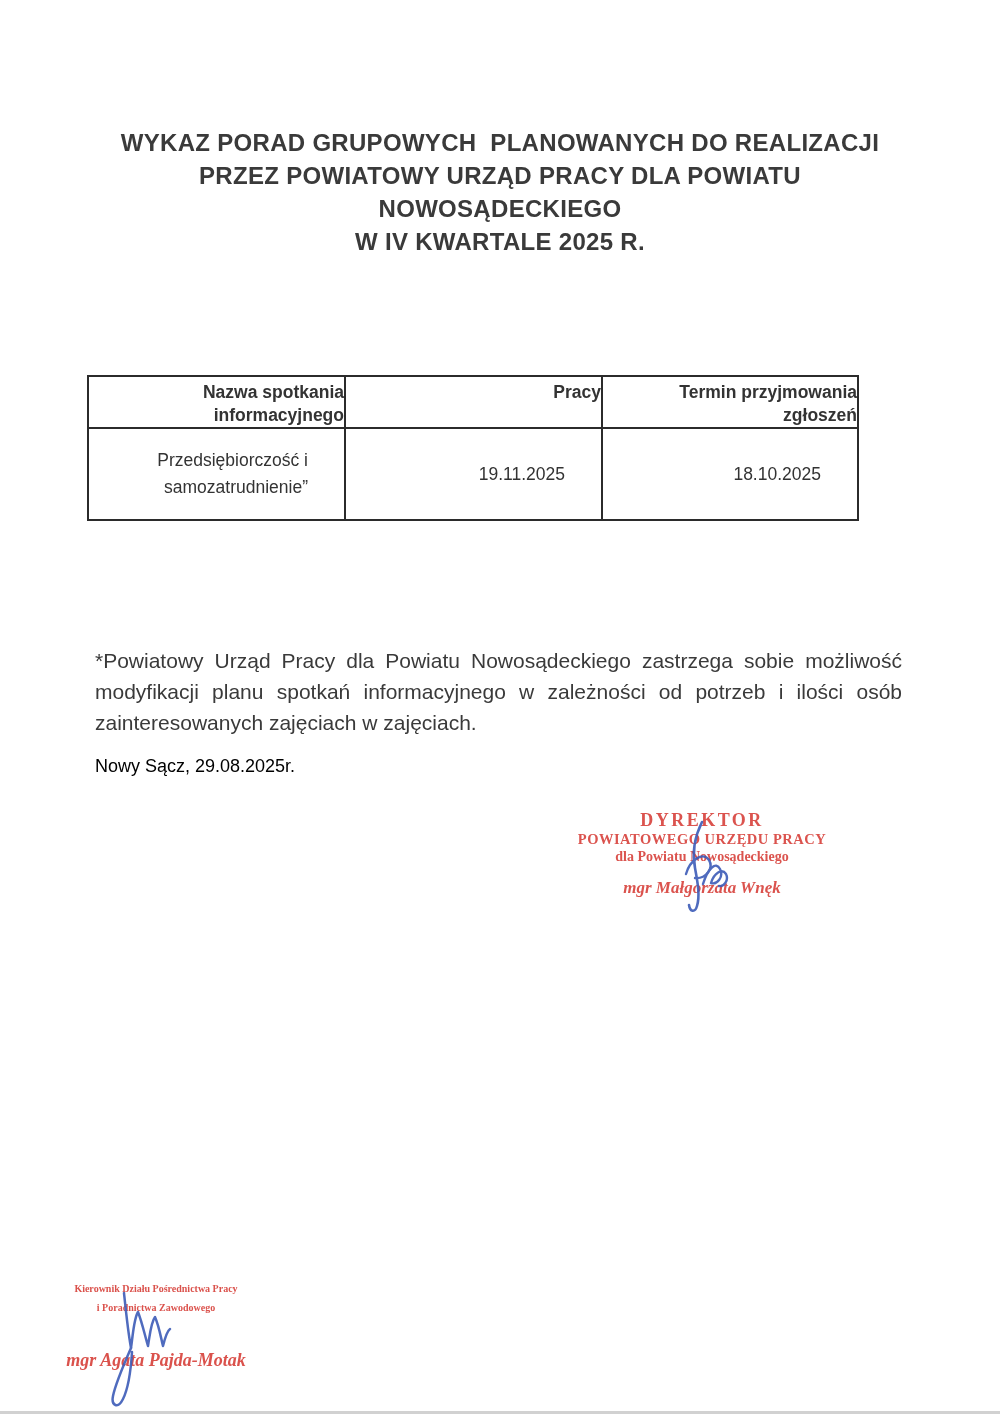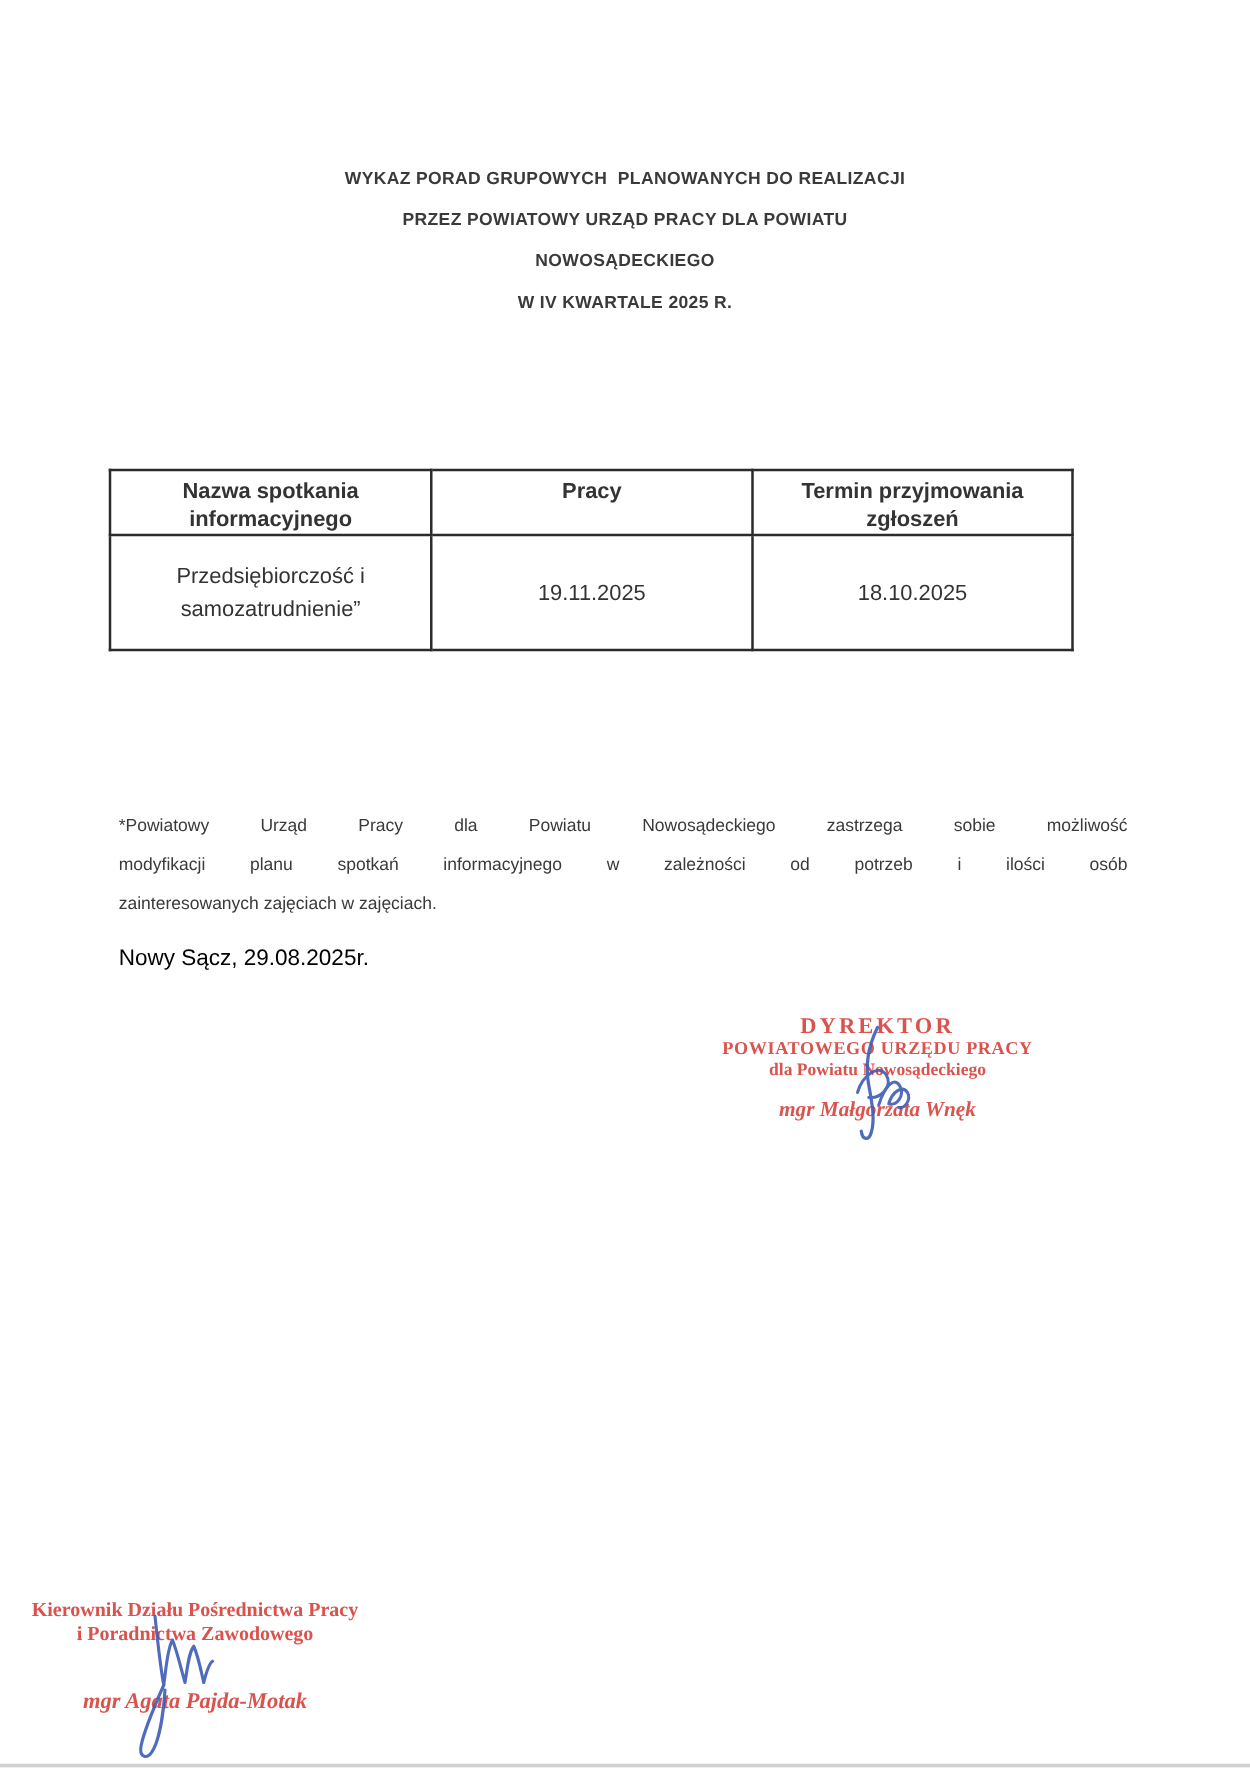--- a/index.html
+++ b/index.html
@@ -16,49 +16,49 @@
     margin:0 auto;
     background:#ffffff;
     font-family:"Liberation Sans","DejaVu Sans",sans-serif;
     color:var(--ink);
     overflow:hidden;
   }
 
   
   .title-block{
     position:absolute;top:126px;left:0;width:100%;
-    text-align:center;font-weight:bold;font-size:14px;line-height:33px;
+    text-align:center;font-weight:bold;font-size:24px;line-height:33px;
     color:#3a3a3a;letter-spacing:.3px;
   }
   .title-line{white-space:pre;}
 
   
   .schedule-table{
     position:absolute;left:87px;top:375px;width:770px;
     border-collapse:collapse;table-layout:fixed;
   }
   .schedule-table th,.schedule-table td{
     border:2px solid var(--border);
-    text-align:center;color:#333;
+    text-align:right;color:#333;
   }
   .schedule-table th{
     height:48px;vertical-align:top;
     font-size:17.5px;font-weight:bold;line-height:23px;
     padding-top:4px;
   }
   .schedule-table td{
     height:92px;vertical-align:middle;
     font-size:17.5px;line-height:27px;
     padding:0 36px;
   }
 
   
   .footnote{
     position:absolute;left:95px;top:645px;width:807px;
-    font-size:14px;line-height:31px;color:#3a3a3a;
+    font-size:21px;line-height:31px;color:#3a3a3a;
   }
   .footnote .jline{text-align:justify;text-align-last:justify;}
   .dateline{
     position:absolute;left:95px;top:756px;
     font-size:18px;color:#000000;
   }
 
   
   .director-stamp{
     position:absolute;left:552px;top:811px;width:300px;
@@ -71,21 +71,21 @@
   .director-stamp .stamp-unit{font-size:14px;font-weight:bold;line-height:18px;}
   .director-stamp .stamp-name{margin-top:12px;font-size:17px;font-weight:bold;font-style:italic;}
 
   
   .manager-stamp{
     position:absolute;left:25px;top:1279px;width:262px;
     text-align:center;color:var(--stamp-red);
     font-family:"Liberation Serif","DejaVu Serif",serif;
     font-weight:bold;opacity:.93;
   }
-  .manager-stamp .mstamp-line{font-size:16px;line-height:19px;}
+  .manager-stamp .mstamp-line{font-size:10px;line-height:19px;}
   .manager-stamp .mstamp-name{margin-top:33px;font-size:18px;font-style:italic;}
 
   
   .sig{position:absolute;color:var(--sig-blue);opacity:.9;}
   .sig path{fill:none;stroke:currentColor;stroke-linecap:round;stroke-linejoin:round;}
   .sig-director{left:655px;top:813px;}
   .sig-manager{left:83px;top:1283px;}
 
   
   .scan-edge{

